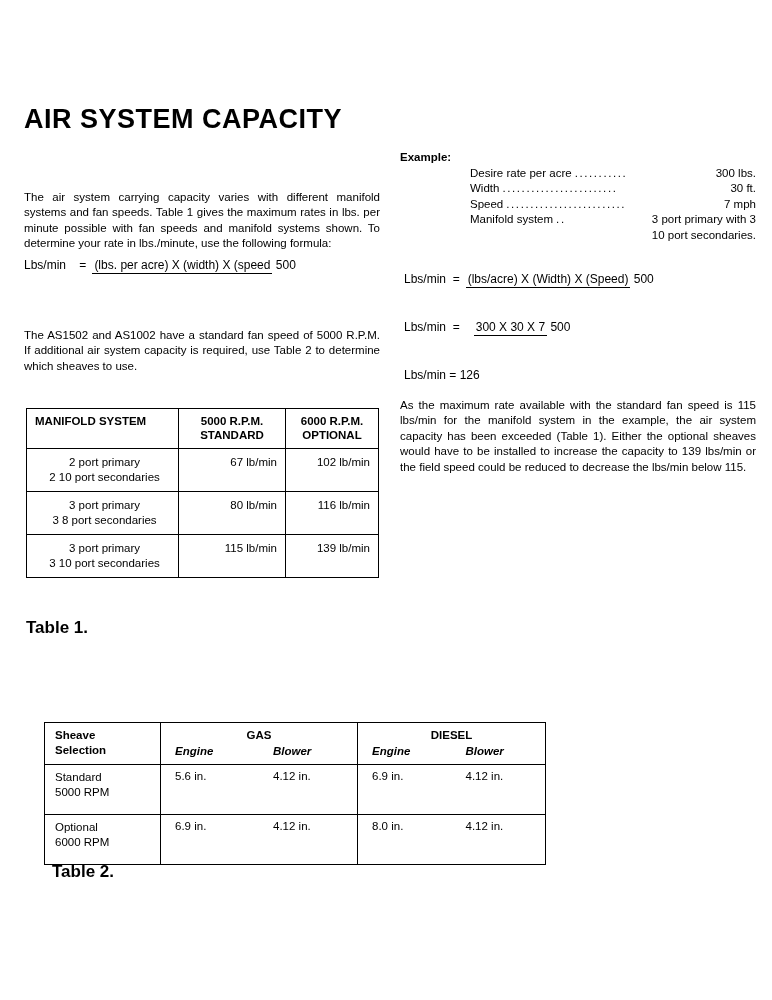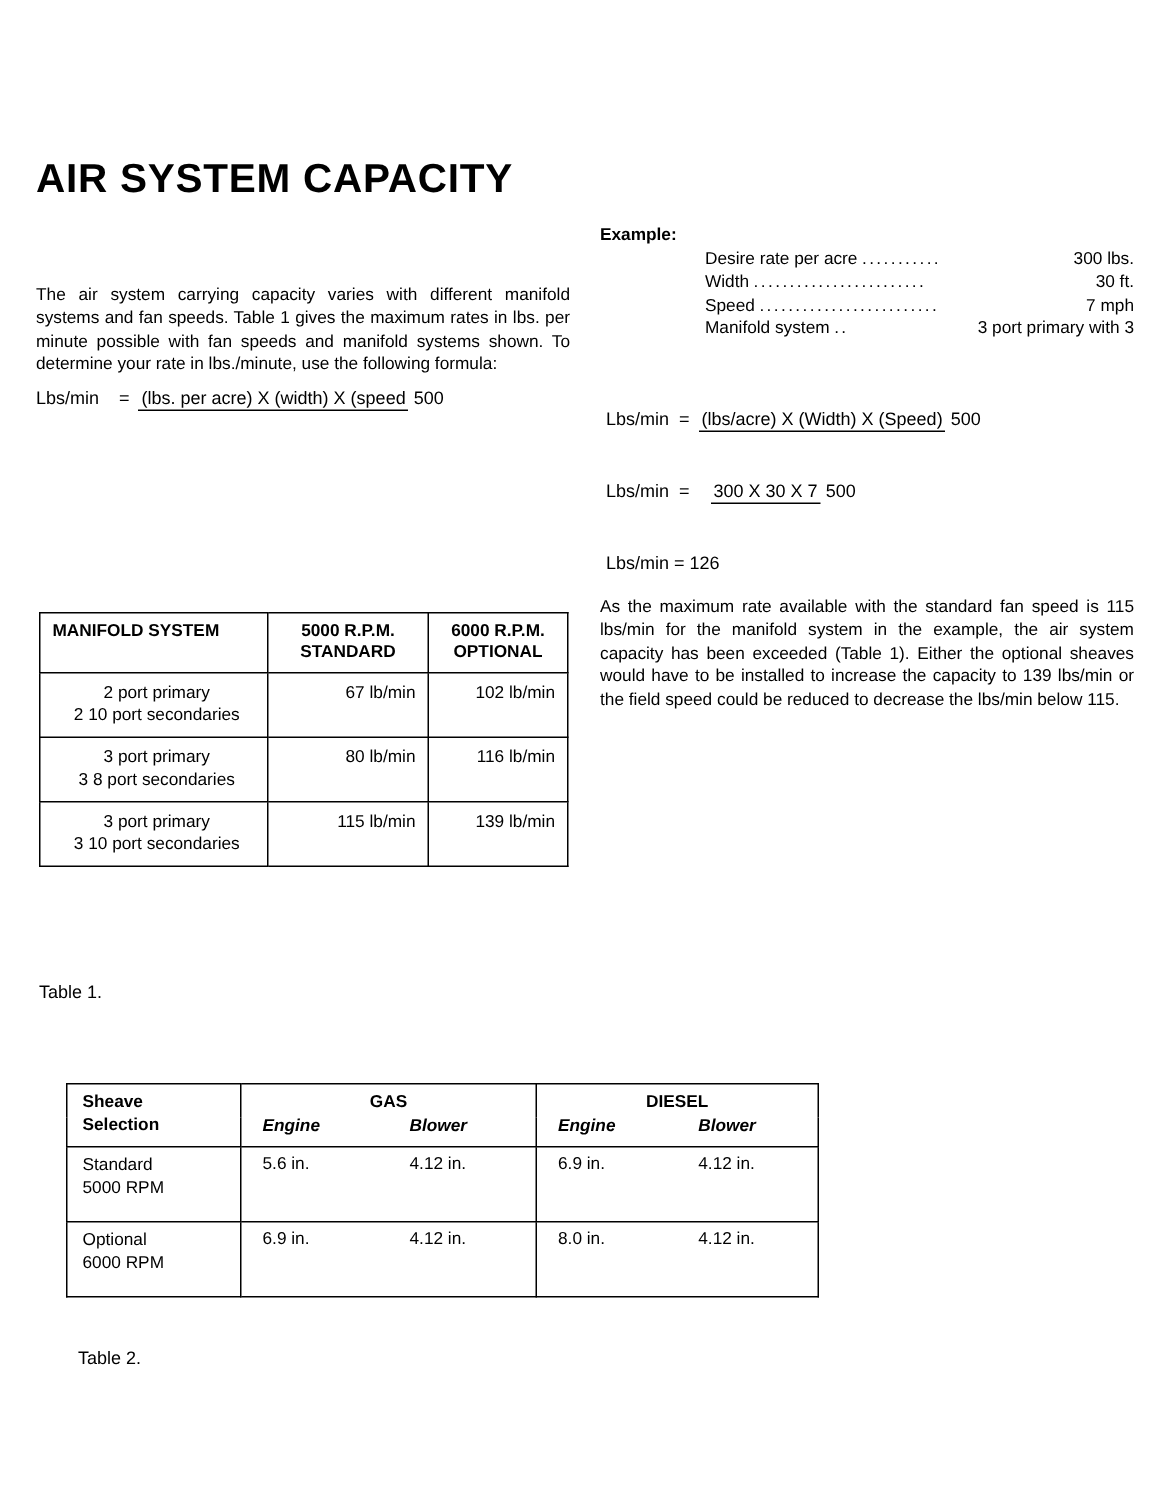--- a/index.html
+++ b/index.html
@@ -125,23 +125,22 @@
     text-align: right;
     padding: 6px 8px 6px 4px;
     line-height: 15px;
   }
   .t1-col-a { width: 152px; }
   .t1-col-b { width: 107px; }
   .t1-col-c { width: 93px; }
 
   .tbl-caption {
     position: absolute;
-    font-size: 12px;
-    font-weight: normal;
-    margin-top: 36px;
+    font-size: 17px;
+    font-weight: bold;
   }
   .cap1 { left: 26px; top: 618px; }
   .cap2 { left: 52px; top: 862px; }
 
   
   .example-head {
     position: absolute;
     left: 400px;
     top: 151px;
     font-size: 11.5px;
@@ -289,20 +288,23 @@
   <div class="formula-left">
     <div class="frac-row">
       <span class="frac-lead">Lbs/min    =</span>
       <span class="frac">
         <span class="frac-num">(lbs. per acre) X (width) X (speed</span>
         <span class="frac-den">500</span>
       </span>
     </div>
   </div>
 
+  <div class="para-sheaves">
+    <p class="body-par">The AS1502 and AS1002 have a standard fan speed of 5000 R.P.M. If additional air system capacity is required, use Table 2 to determine which sheaves to use.</p>
+  </div>
 
   <div class="table1-wrap">
     <table class="t1">
       <colgroup>
         <col class="t1-col-a">
           <col class="t1-col-b">
           <col class="t1-col-c">
       </colgroup>
       <thead>
         <tr>
@@ -362,20 +364,21 @@
     <div class="ex-row">
       <span class="ex-label">Speed</span>
       <span class="ex-dots">.........................</span>
       <span class="ex-val">7 mph</span>
     </div>
     <div class="ex-row">
       <span class="ex-label">Manifold system</span>
       <span class="ex-dots">..</span>
       <span class="ex-val">3 port primary with 3</span>
     </div>
+    <div class="ex-cont">10 port secondaries.</div>
   </div>
 
   <div class="formula-right-1">
     <div class="frac-row">
       <span class="frac-lead">Lbs/min  =</span>
       <span class="frac">
         <span class="frac-num">(lbs/acre) X (Width) X (Speed)</span>
         <span class="frac-den">500</span>
       </span>
     </div>

